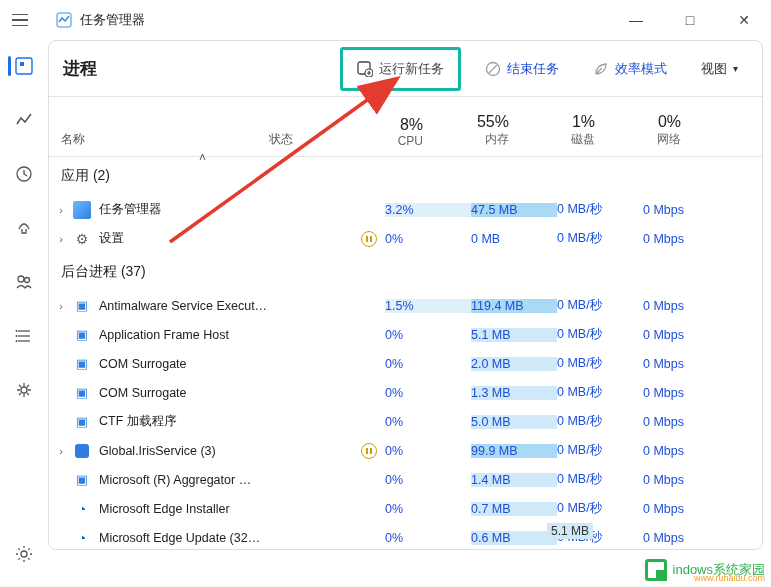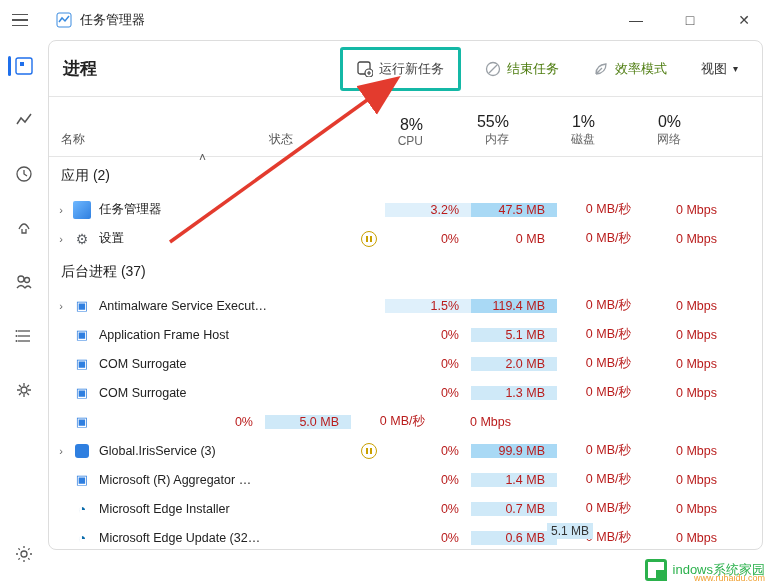--- a/index.html
+++ b/index.html
@@ -15,38 +15,38 @@
 .sidebar{width:48px;display:flex;flex-direction:column;align-items:center;padding-top:10px;gap:22px}
 .side-item{width:32px;height:32px;display:flex;align-items:center;justify-content:center;border-radius:6px;cursor:pointer;color:#555}
 .side-item.active{position:relative}
 .side-item.active::before{content:"";position:absolute;left:0;top:6px;bottom:6px;width:3px;background:#1F6FEB;border-radius:2px}
 .side-spacer{flex:1}
 .content{flex:1;border:1px solid #ddd;border-radius:8px;margin:0 8px 20px 0;overflow:hidden;background:#fff;display:flex;flex-direction:column}
 .toolbar{height:56px;border-bottom:1px solid #e5e5e5;display:flex;align-items:center;padding:0 14px;gap:14px}
 .toolbar h1{font-size:17px;font-weight:600;color:#222}
 .toolbar .spacer{flex:1}
 .tb-btn{display:flex;align-items:center;gap:6px;padding:6px 10px;border-radius:4px;cursor:pointer;color:#444}
-.tb-btn.disabled{color:#4d7c0f;cursor:default}
+.tb-btn.disabled{color:#1d4ed8;cursor:default}
 .tb-btn.view{color:#333}
 .tb-highlight{border:3px solid #14b8a6;border-radius:3px;padding:4px}
 .cols{height:60px;display:flex;border-bottom:1px solid #e5e5e5;font-size:12px;color:#555}
 .col-name{width:220px;display:flex;align-items:flex-end;padding:0 0 8px 12px}
 .col-status{width:80px;display:flex;align-items:flex-end;padding-bottom:8px}
 .col-metric{width:86px;display:flex;flex-direction:column;align-items:flex-end;justify-content:flex-end;padding:0 12px 8px 0}
 .col-metric .pct{font-size:16px;color:#222}
 .col-metric .lbl{font-size:12px;color:#666}
 .sort-caret{position:absolute;left:150px;top:54px;font-size:12px;color:#555}
 .list{flex:1;overflow:hidden}
 .group-hdr{padding:10px 12px;font-size:14px;color:#222}
 .row{height:29px;display:flex;align-items:center;font-size:12.5px}
 .row .exp{width:24px;text-align:center;color:#666;font-size:11px}
 .row .ico{width:18px;height:18px;margin-right:8px;display:inline-flex;align-items:center;justify-content:center}
 .row .name{flex:0 0 206px;white-space:nowrap;overflow:hidden;text-overflow:ellipsis;padding-right:6px;color:#222}
 .row .status{width:80px;color:#b38000;display:flex;align-items:center;justify-content:flex-end;padding-right:8px}
-.row .metric{width:86px;text-align:right;padding-right:12px;color:#b91c1c}
+.row .metric{width:86px;text-align:left;padding-right:12px;color:#1d4ed8}
 .hl-c{background:#dff0fb}
 .hl-m{background:#a9d9f5}
 .hl-m2{background:#cfe9f8}
 .ico-sys{background:linear-gradient(135deg,#6fb8ff,#2f7fe0);border-radius:2px}
 .ico-gear{color:#5f6368;font-size:14px}
 .ico-shield{color:#2f7fe0;font-size:13px}
 .ico-win{color:#2f7fe0;font-size:13px}
 .ico-globe{background:#2f7fe0;border-radius:3px;width:14px;height:14px}
 .ico-edge{color:#0b6cab;font-size:14px}
 .ico-ime{color:#555;font-size:14px}
@@ -256,20 +256,21 @@
           <span class="name">COM Surrogate</span>
           <span class="status"></span>
           <span class="metric ">0%</span>
           <span class="metric hl-m2">1.3 MB</span>
           <span class="metric">0 MB/秒</span>
           <span class="metric">0 Mbps</span>
         </div>
         <div class="row">
           <span class="exp"></span>
           <span class="ico ico-win">▣</span>
+          <span class="name">CTF 加载程序</span>
           <span class="status"></span>
           <span class="metric ">0%</span>
           <span class="metric hl-m2">5.0 MB</span>
           <span class="metric">0 MB/秒</span>
           <span class="metric">0 Mbps</span>
         </div>
         <div class="row">
           <span class="exp">›</span>
           <span class="ico">
             <span class="ico-globe"></span>

